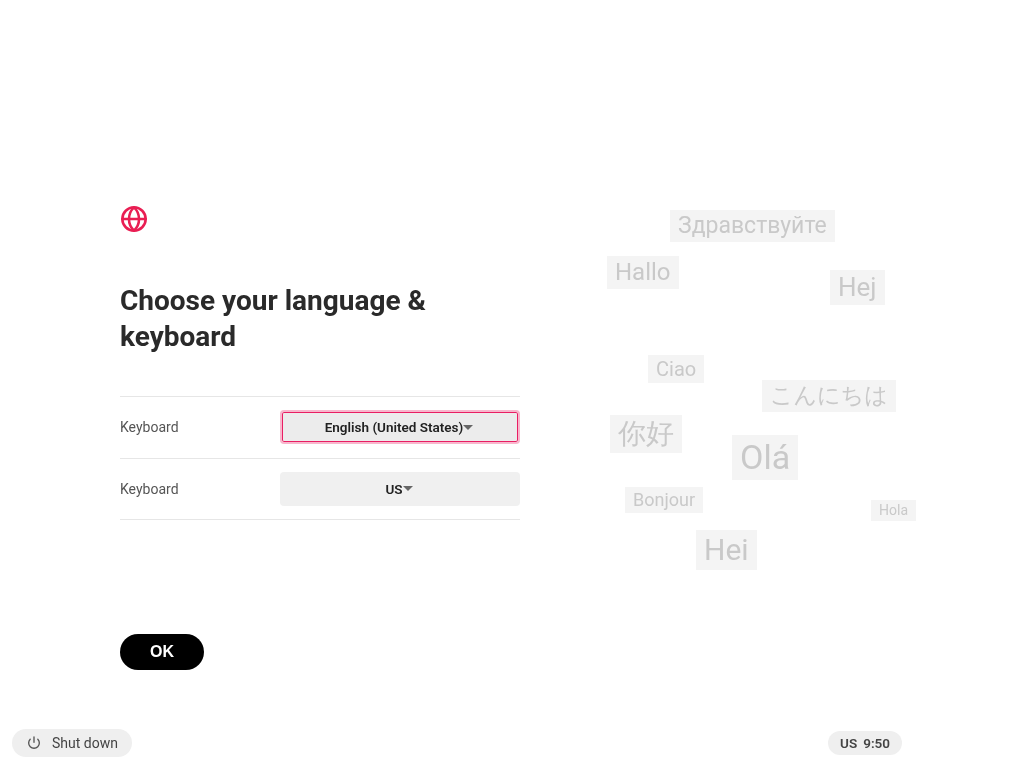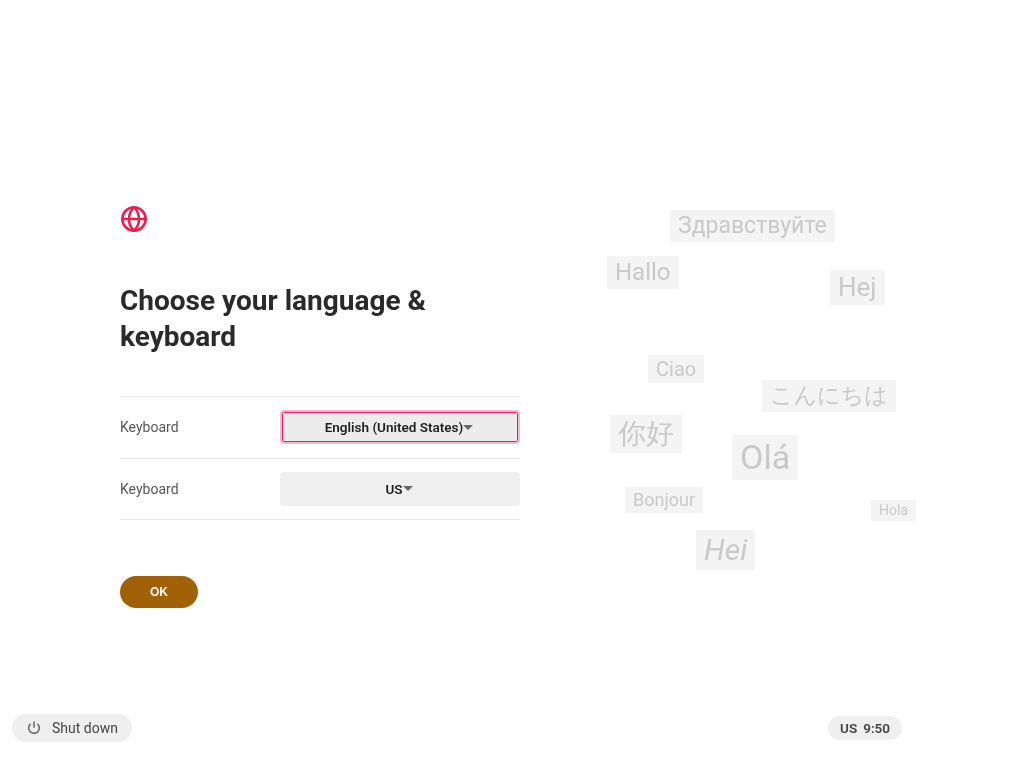--- a/index.html
+++ b/index.html
@@ -78,27 +78,27 @@
   }
   .caret {
     width: 0;
     height: 0;
     border-left: 5px solid transparent;
     border-right: 5px solid transparent;
     border-top: 5px solid #666;
   }
 
   .ok-button {
-    margin-top: 56px;
-    background: #a16207;
+    margin-top: 114px;
+    background: #000000;
     color: #fff;
     border: none;
     border-radius: 999px;
     padding: 9px 30px;
-    font-size: 12px;
+    font-size: 16px;
     font-weight: 700;
     cursor: pointer;
   }
 
   .greetings {
     position: absolute;
     left: 540px;
     top: 170px;
     width: 460px;
     height: 440px;
@@ -108,21 +108,21 @@
     background: #f4f4f4;
     color: #c9c9c9;
     padding: 2px 8px;
     line-height: 1.2;
     white-space: nowrap;
   }
 
   .footer {
     position: absolute;
     left: 0;
-    bottom: 16px;
+    bottom: 1px;
     width: 914px;
     height: 48px;
     display: flex;
     justify-content: space-between;
     padding: 0 12px;
   }
   .footer-left, .footer-right {
     display: flex;
     align-items: center;
     gap: 8px;
@@ -182,21 +182,21 @@
 <div class="greetings" id="greetings">
     <span class="greet" style="left: 130px; top: 40px; font-size: 23px;">Здравствуйте</span>
     <span class="greet" style="left: 67px; top: 86px; font-size: 24px;">Hallo</span>
     <span class="greet" style="left: 290px; top: 100px; font-size: 26px;">Hej</span>
     <span class="greet" style="left: 108px; top: 185px; font-size: 20px;">Ciao</span>
     <span class="greet" style="left: 222px; top: 210px; font-size: 23px;">こんにちは</span>
     <span class="greet" style="left: 70px; top: 245px; font-size: 28px;">你好</span>
     <span class="greet" style="left: 192px; top: 265px; font-size: 34px;">Olá</span>
     <span class="greet" style="left: 85px; top: 317px; font-size: 18px;">Bonjour</span>
     <span class="greet" style="left: 307px; top: 330px; font-size: 14px; margin-left: 24px;">Hola</span>
-    <span class="greet" style="left: 156px; top: 360px; font-size: 30px; font-style: italic;">Hei</span>
+    <span class="greet" style="left: 156px; top: 360px; font-size: 30px;">Hei</span>
   </div>
 
 <div class="footer">
   <div class="footer-left">
     <div class="pill">
       <span class="power-icon">
         <svg viewBox="0 0 24 24" width="16" height="16" fill="none" stroke="#555" stroke-width="2" stroke-linecap="round">
           <path d="M12 3v8"></path>
           <path d="M6.3 6.3a8 8 0 1 0 11.4 0"></path>
         </svg>

